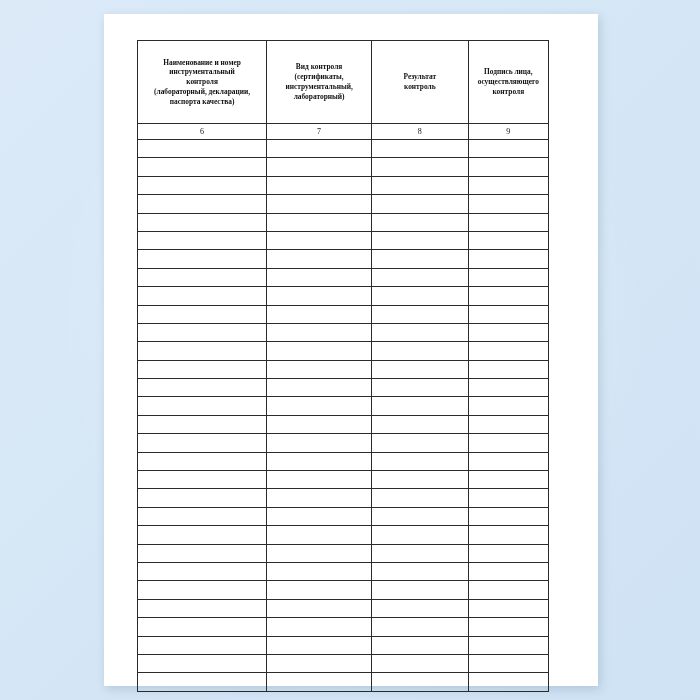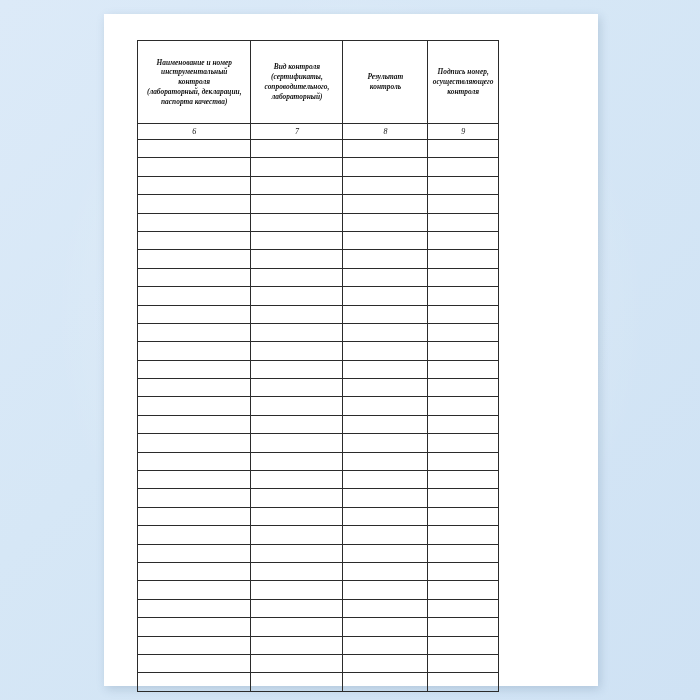--- a/index.html
+++ b/index.html
@@ -37,23 +37,22 @@
     width: 494px;
     height: 672px;
     background: #ffffff;
     box-shadow: 2px 3px 9px rgba(70, 100, 130, 0.22);
   }
 
   .sheet-inner {
     position: absolute;
     left: 33px;
     top: 26px;
-    width: 362px;
+    width: 412px;
     height: 624px;
-    font-style: italic;
   }
 
   table.doc {
     width: 100%;
     height: 100%;
     border-collapse: collapse;
     table-layout: fixed;
   }
 
   table.doc td, table.doc th {
@@ -101,29 +100,29 @@
             <th class="hdr col1">
               <span class="hl">Наименование и номер</span>
               <span class="hl">инструментальный</span>
               <span class="hl">контроля</span>
               <span class="hl">(лабораторный, декларации,</span>
               <span class="hl">паспорта качества)</span>
             </th>
             <th class="hdr col2">
               <span class="hl">Вид контроля</span>
               <span class="hl">(сертификаты,</span>
-              <span class="hl">сопроводительного,</span>
+              <span class="hl">инструментальный,</span>
               <span class="hl">лабораторный)</span>
             </th>
             <th class="hdr col3">
               <span class="hl">Результат</span>
               <span class="hl">контроль</span>
             </th>
             <th class="hdr col4">
-              <span class="hl">Подпись номер,</span>
+              <span class="hl">Подпись лица,</span>
               <span class="hl">осуществляющего</span>
               <span class="hl">контроля</span>
             </th>
           </tr>
           <tr>
             <td class="numrow">6</td>
             <td class="numrow">7</td>
             <td class="numrow">8</td>
             <td class="numrow">9</td>
           </tr>

